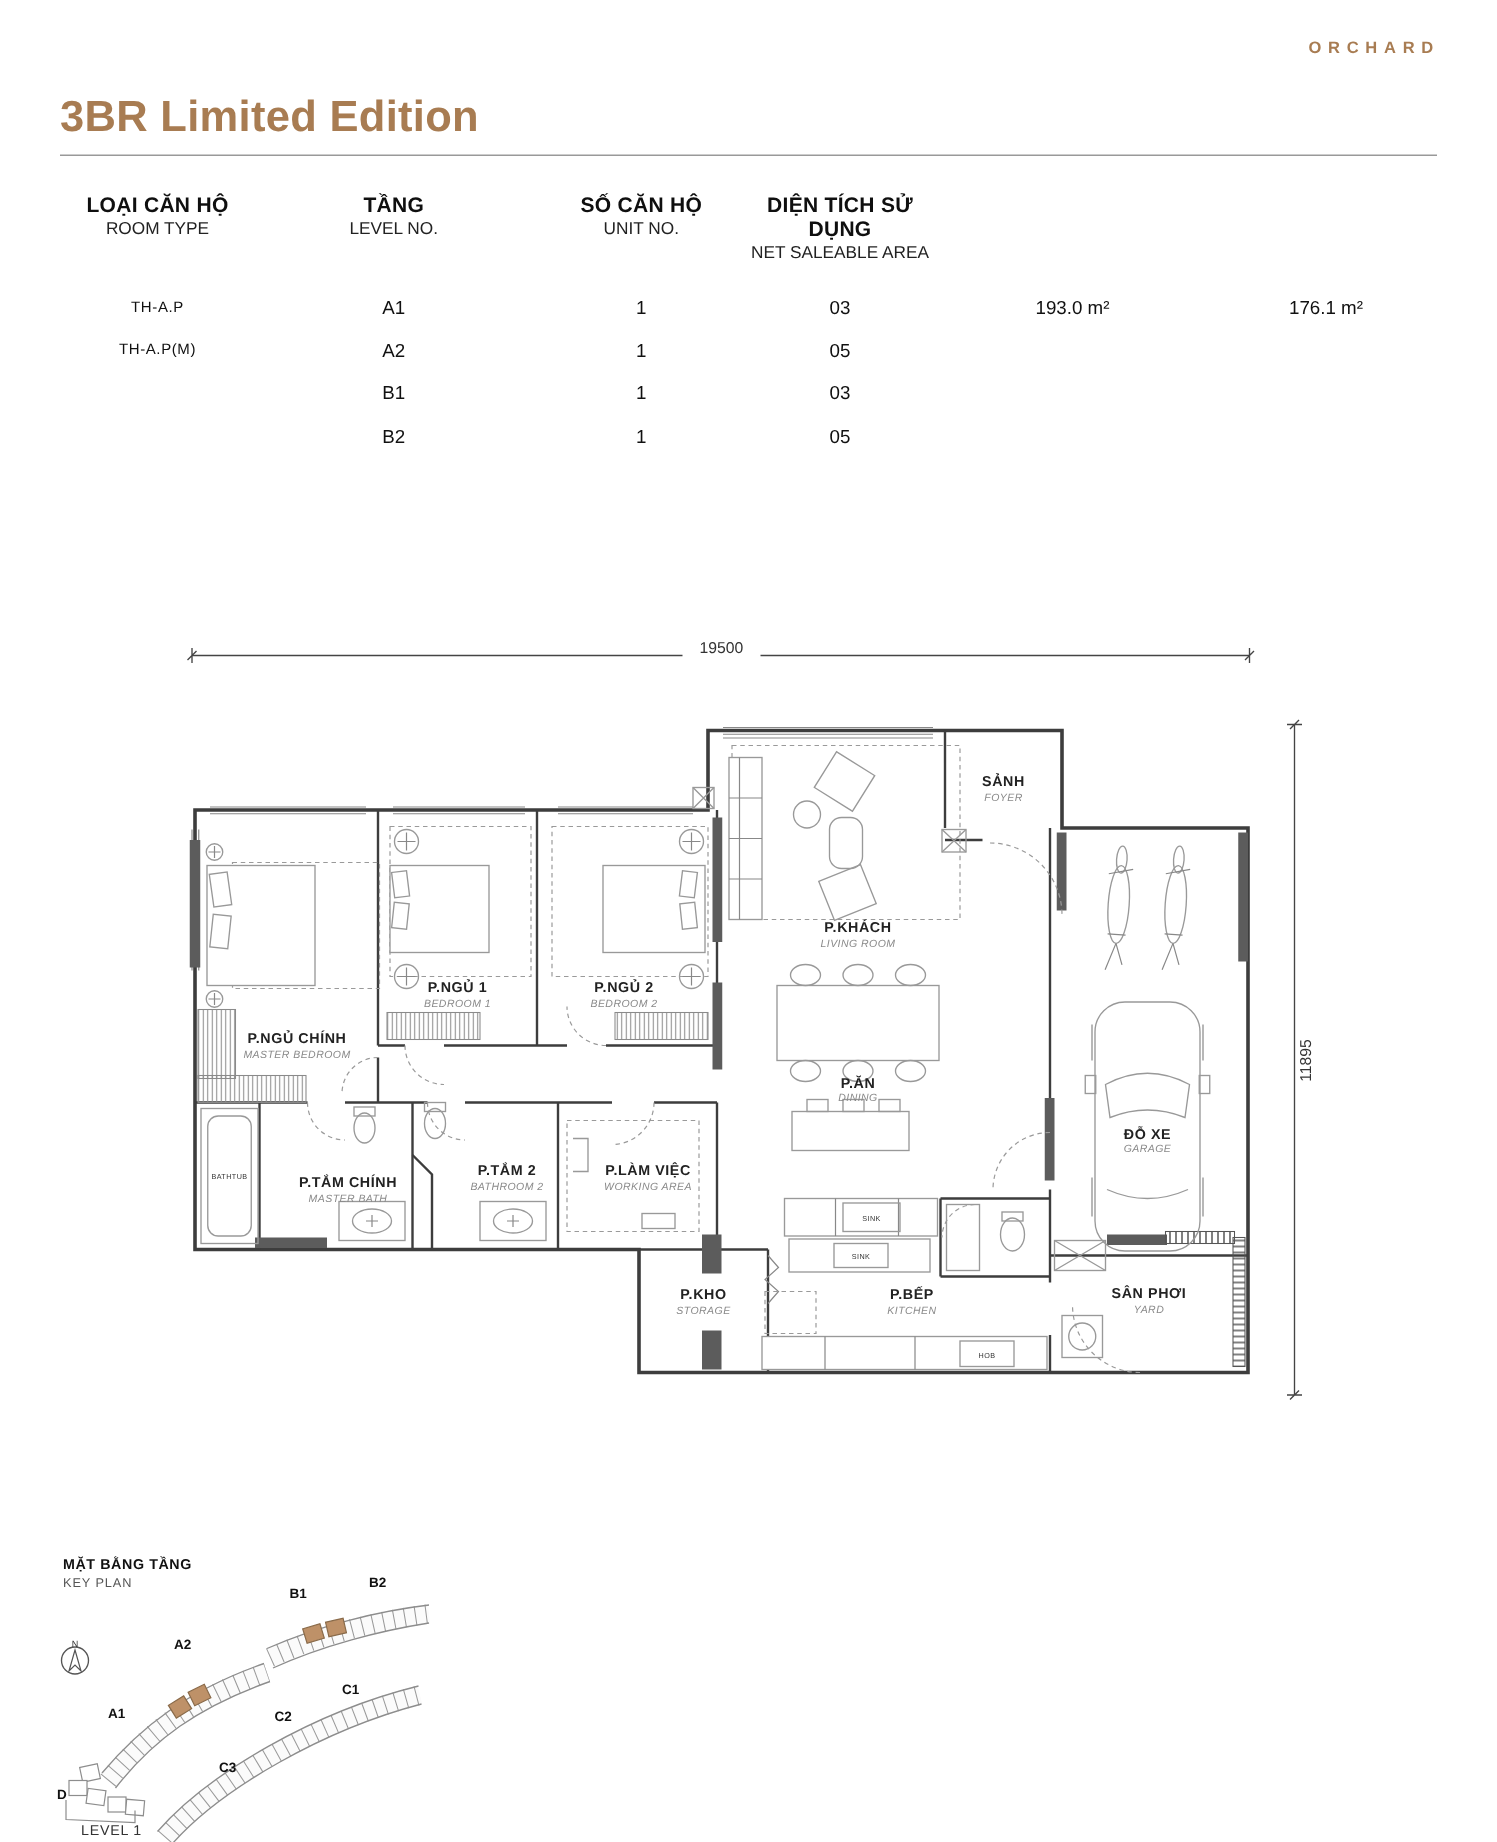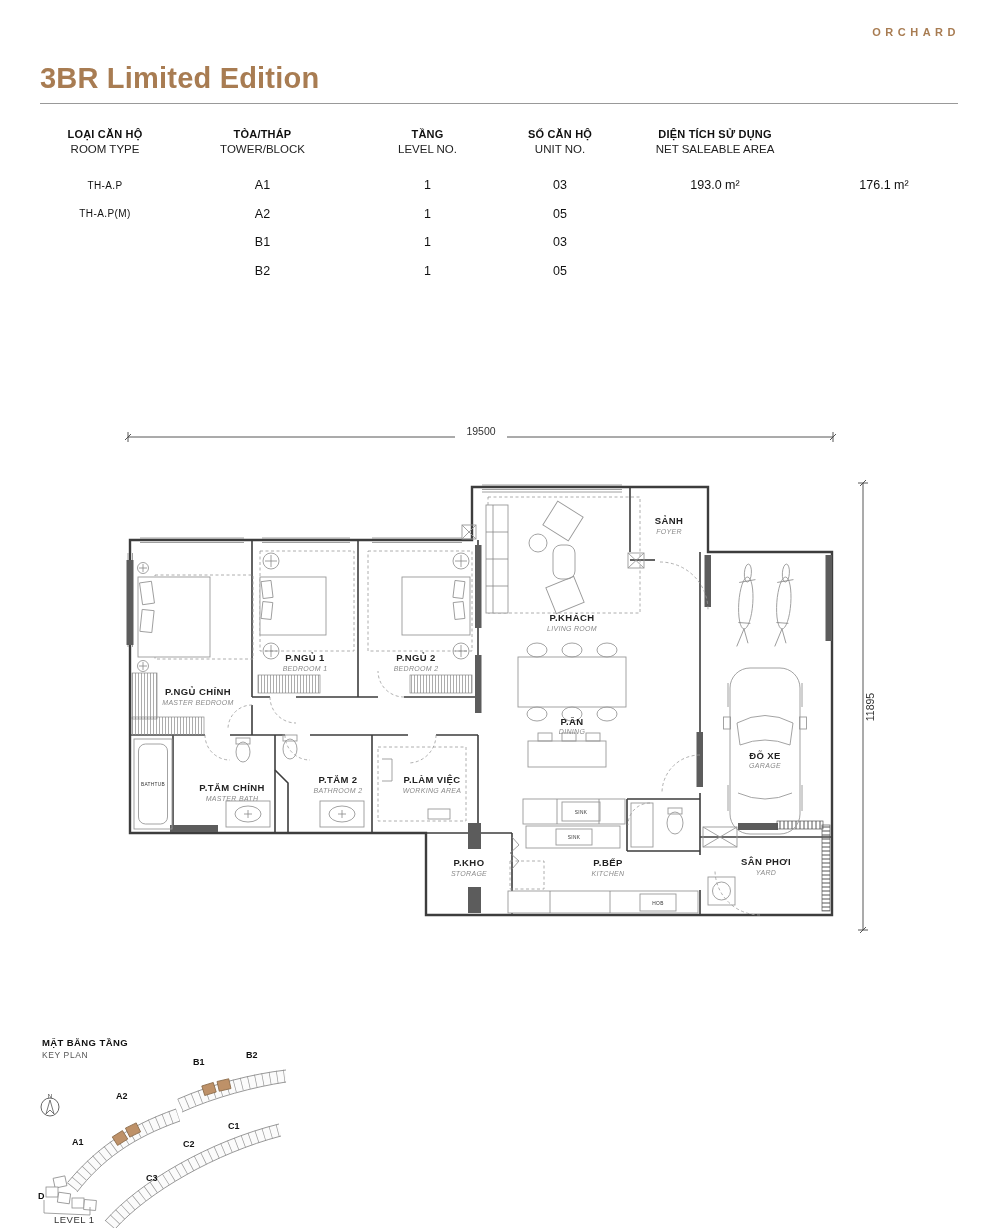--- a/index.html
+++ b/index.html
@@ -8,21 +8,21 @@
   
   .page-title{position:absolute;left:40px;top:42px;font-size:29px;font-weight:600;color:#A87C52;letter-spacing:.2px;margin-top:20px;}
   .brand{position:absolute;right:38px;top:26px;text-align:right;color:#A87C52;}
   .brand-top{font-size:11px;font-weight:600;letter-spacing:4.5px;}
   .brand-bottom{font-family:"Liberation Serif","DejaVu Serif",serif;font-size:26px;letter-spacing:2px;margin-top:2px;}
   .divider{position:absolute;left:40px;right:40px;top:103px;border-top:1px solid #999;}
 
   
   .unit-table{position:absolute;left:40px;top:128px;width:918px;}
   .tgrid{display:grid;grid-template-columns:130px 185px 145px 120px 190px 148px;text-align:center;}
-  .th-vi{font-weight:700;font-size:11px;letter-spacing:.2px;color:#0f0f0f;}
+  .th-vi{font-weight:700;font-size:14px;letter-spacing:.2px;color:#0f0f0f;}
   .th-en{font-size:11.5px;color:#222;margin-top:3px;}
   .trow{height:28.5px;display:flex;align-items:center;justify-content:center;font-size:12.5px;color:#111;}
   .trow.big{font-size:10px;letter-spacing:.4px;}
   .rows-block{margin-top:16px;}
 
   
   .plan-wrap{position:absolute;left:110px;top:425px;width:780px;height:515px;}
   svg text{font-family:"Liberation Sans","DejaVu Sans",sans-serif;}
   .rl{font-size:9.5px;font-weight:700;fill:#222;letter-spacing:.4px;text-anchor:middle;}
   .rle{font-size:7px;font-style:italic;fill:#8a8a8a;letter-spacing:.3px;text-anchor:middle;}
@@ -54,24 +54,20 @@
 <div class="brand">
   <div class="brand-top">ORCHARD</div>
 </div>
 <div class="divider"></div>
 
 <div class="unit-table">
   <div class="tgrid">
     <div>
         <div class="th-vi">LOẠI CĂN HỘ</div>
         <div class="th-en">ROOM TYPE</div>
-      </div>
-    <div>
-        <div class="th-vi">TÒA/THÁP</div>
-        <div class="th-en">TOWER/BLOCK</div>
       </div>
     <div>
         <div class="th-vi">TẦNG</div>
         <div class="th-en">LEVEL NO.</div>
       </div>
     <div>
         <div class="th-vi">SỐ CĂN HỘ</div>
         <div class="th-en">UNIT NO.</div>
       </div>
     <div>

